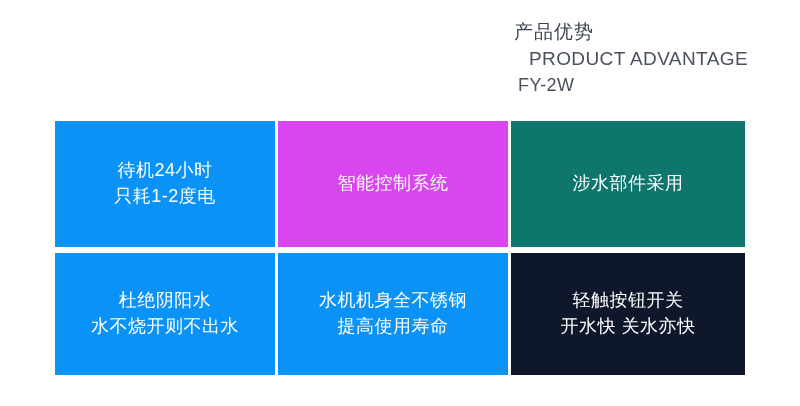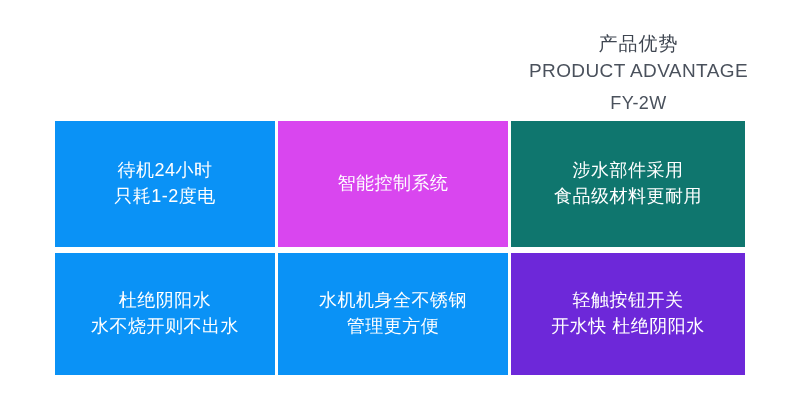--- a/index.html
+++ b/index.html
@@ -11,48 +11,48 @@
     width: 800px;
     height: 406px;
     font-family: "Liberation Sans", "DejaVu Sans", sans-serif;
     overflow: hidden;
     position: relative;
   }
 
   
   #header {
     position: absolute;
-    top: 34px;
+    top: 22px;
     right: 52px;
-    text-align: center;
+    text-align: left;
     color: #3e4550;
     line-height: 1.0;
   }
   #header .cn-title {
     font-size: 19px;
     font-weight: 400;
     letter-spacing: 1px;
     color: #3e4550;
     margin: 0 0 8px 0;
     white-space: nowrap;
   }
   #header .en-title {
     font-size: 19px;
     font-weight: 400;
     letter-spacing: 0.4px;
     color: #4a515c;
-    margin: 0 0 8px 0;
+    margin: 0 0 8px 15px;
     white-space: nowrap;
   }
   #header .model {
     font-size: 18px;
     font-weight: 400;
     letter-spacing: 0.4px;
     color: #4a515c;
-    margin: 14px;
+    margin: 4px;
     white-space: nowrap;
   }
 
   
   #advantage-grid {
     position: absolute;
     left: 55px;
     top: 121px;
     width: 690px;
     height: 254px;
@@ -100,31 +100,30 @@
     <div class="line" style="color: rgb(255, 255, 255);">待机24小时</div>
     <div class="line" style="color: rgb(255, 255, 255);">只耗1-2度电</div>
   </div>
 
   <div class="advantage-card row1" style="background: #d946ef;">
     <div class="line" style="color: rgb(255, 255, 255);">智能控制系统</div>
   </div>
 
   <div class="advantage-card row1" style="background: #0f766e; justify-content: center;">
     <div class="line" style="color: rgb(255, 255, 255);">涉水部件采用</div>
-    <div class="line" style="color: rgb(255, 255, 255);">食品级材料更耐用</div>
   </div>
 
   <div class="advantage-card row2" style="background: rgb(10, 146, 246);">
     <div class="line" style="color: rgb(255, 255, 255); text-align: right;">杜绝阴阳水</div>
     <div class="line" style="color: rgb(255, 255, 255);">水不烧开则不出水</div>
   </div>
 
   <div class="advantage-card row2" style="background: rgb(10, 146, 246);">
     <div class="line" style="color: rgb(255, 255, 255);">水机机身全不锈钢</div>
-    <div class="line" style="color: rgb(255, 255, 255);">管理更方便</div>
+    <div class="line" style="color: rgb(255, 255, 255);">提高使用寿命</div>
   </div>
 
-  <div class="advantage-card row2" style="background: #6d28d9;">
+  <div class="advantage-card row2" style="background: #0f172a;">
     <div class="line" style="color: rgb(255, 255, 255);">轻触按钮开关</div>
-    <div class="line" style="color: rgb(255, 255, 255);">开水快 杜绝阴阳水</div>
+    <div class="line" style="color: rgb(255, 255, 255);">开水快 关水亦快</div>
   </div>
 
 </div>
 
 </body></html>

